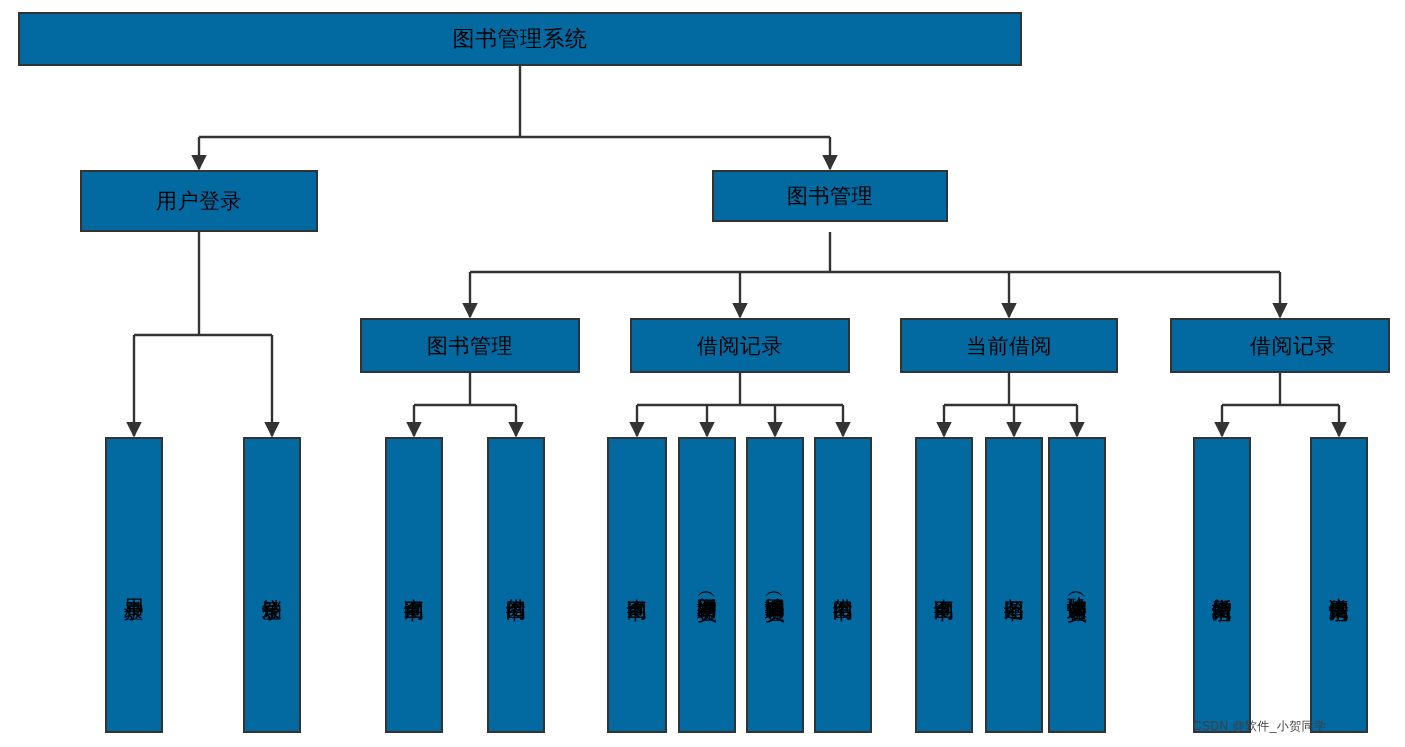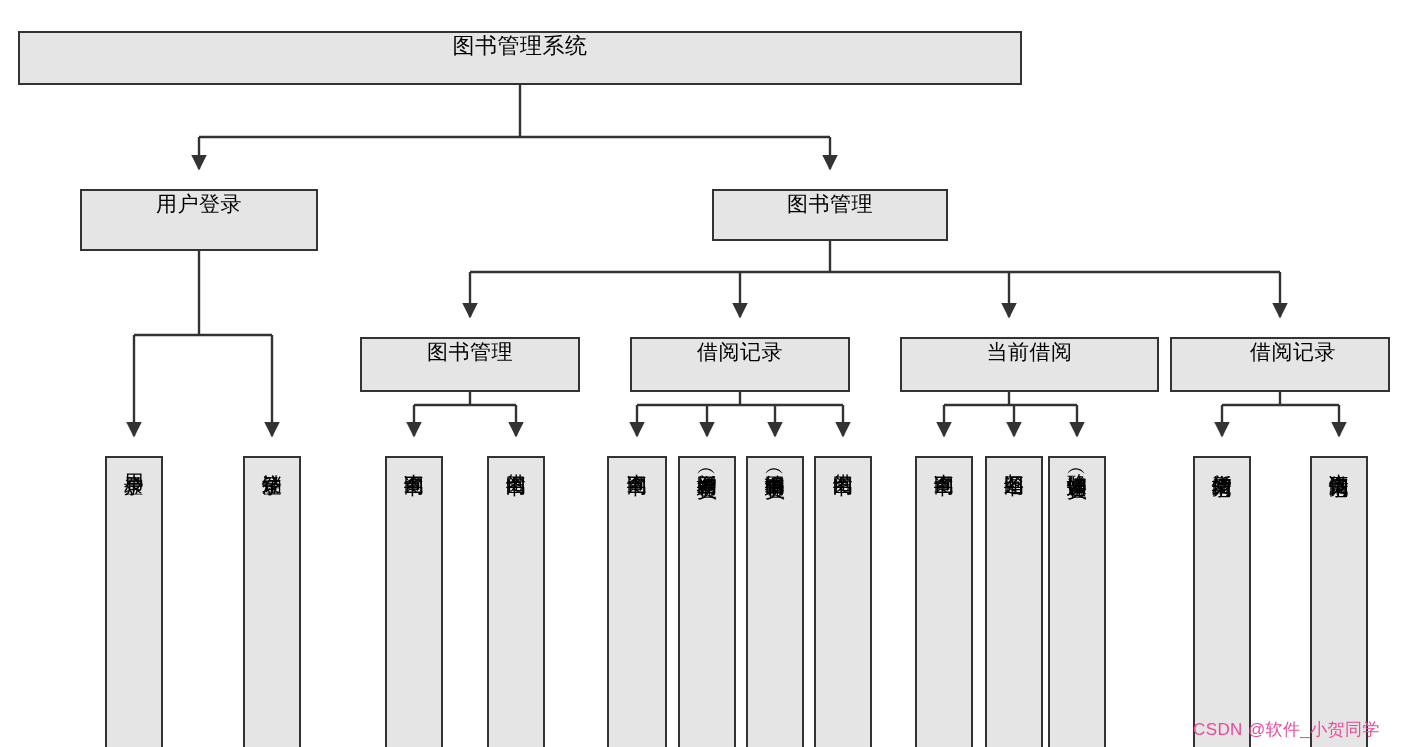--- a/index.html
+++ b/index.html
@@ -23,48 +23,48 @@
   }
   svg#flow {
     position: absolute;
     left: 0;
     top: 0;
     display: block;
   }
   .node-box {
     position: absolute;
     box-sizing: border-box;
-    background: #e5e5e5;
+    background: #0369a1;
     border: 2px solid #333333;
     display: flex;
+    align-items: center;
     justify-content: center;
     overflow: hidden;
-    margin-top: 19px;
   }
   .node-label-h {
     font-size: 21px;
     color: #000000;
     line-height: 1.2;
     white-space: nowrap;
     letter-spacing: 0.5px;
   }
   .node-label-v {
     font-size: 20px;
     color: #000000;
     writing-mode: vertical-rl;
     text-orientation: upright;
     line-height: 1.22;
     letter-spacing: 1px;
     white-space: nowrap;
   }
   .root-box .node-label-h { font-size: 22px; }
   .watermark {
     position: absolute;
-    font-size: 17px;
-    color: #ec4899;
+    font-size: 12px;
+    color: #404040;
     white-space: nowrap;
     letter-spacing: 0.4px;
     pointer-events: none;
   }
 </style>
 </head>
 <body>
 
 <div id="diagram-root">
 
@@ -120,21 +120,21 @@
       </div>
       <div class="node-box" style="left: 712px; top: 170px; width: 236px; height: 52px;">
         <span class="node-label-h">图书管理</span>
       </div>
       <div class="node-box" style="left: 360px; top: 318px; width: 220px; height: 55px;">
         <span class="node-label-h">图书管理</span>
       </div>
       <div class="node-box" style="left: 630px; top: 318px; width: 220px; height: 55px;">
         <span class="node-label-h">借阅记录</span>
       </div>
-      <div class="node-box" style="left: 900px; top: 318px; width: 259px; height: 55px;">
+      <div class="node-box" style="left: 900px; top: 318px; width: 218px; height: 55px;">
         <span class="node-label-h">当前借阅</span>
       </div>
       <div class="node-box" style="left: 1170px; top: 318px; width: 220px; height: 55px; padding-left: 26px;">
         <span class="node-label-h">借阅记录</span>
       </div>
       <div class="node-box" style="left: 105px; top: 437px; width: 58px; height: 296px;">
         <span class="node-label-v">用户登录</span>
       </div>
       <div class="node-box" style="left: 243px; top: 437px; width: 58px; height: 296px;">
         <span class="node-label-v">注销登录</span>

